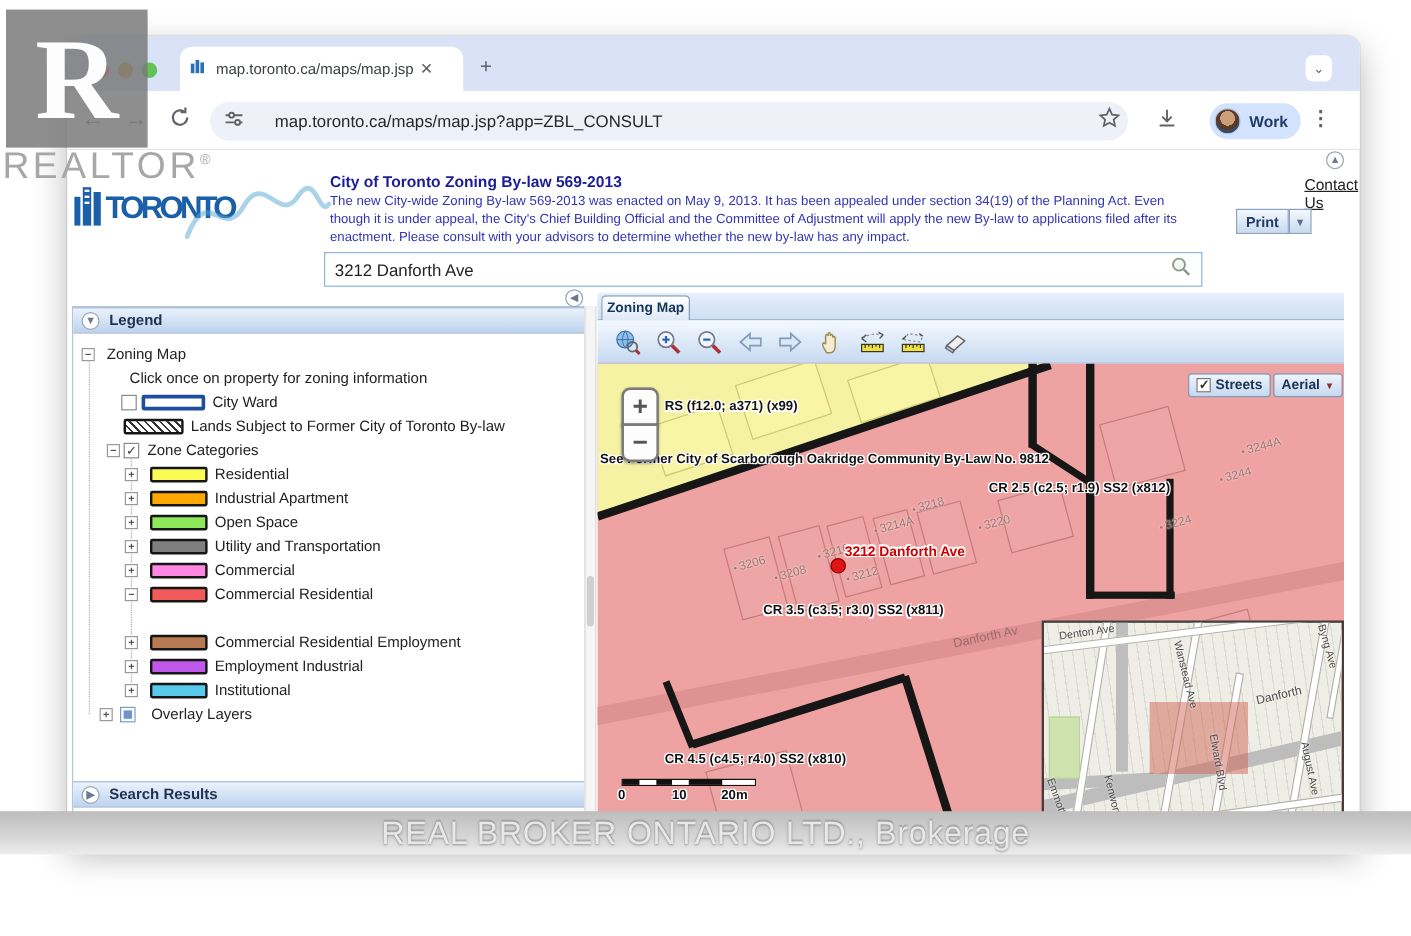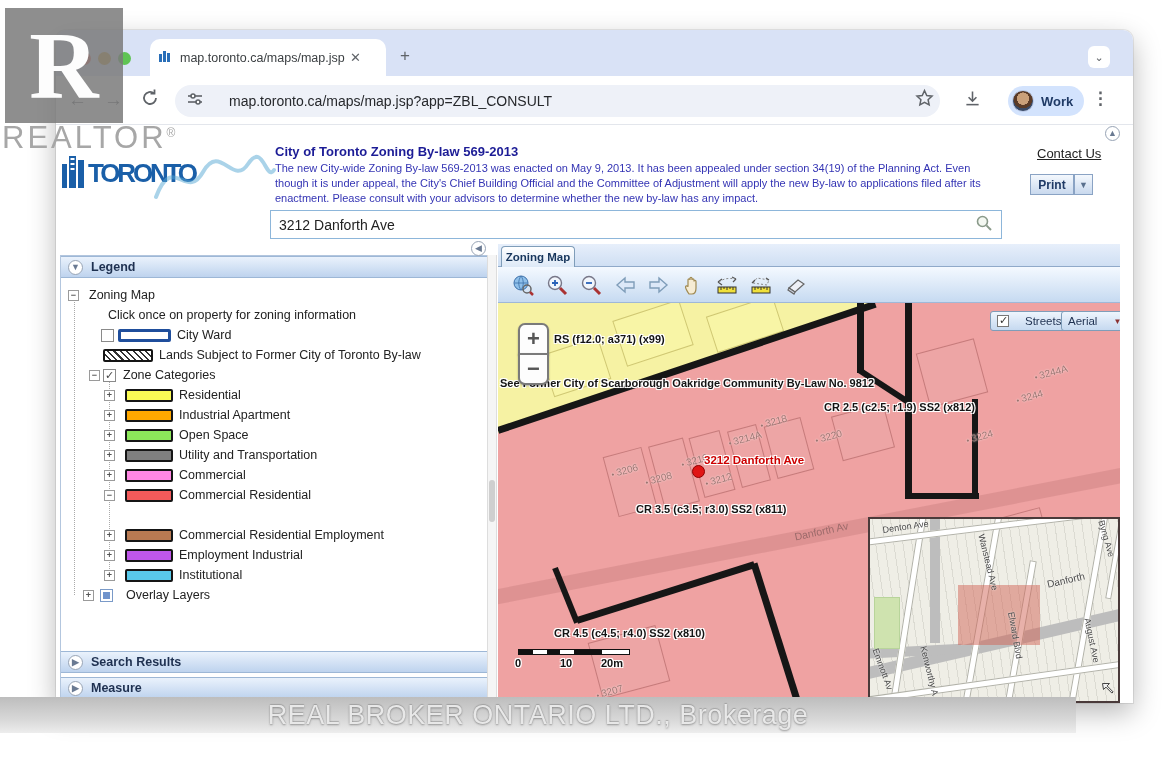--- a/index.html
+++ b/index.html
@@ -83,22 +83,22 @@
   .mlabel { position:absolute; font-size:11px; font-weight:bold; color:#141414; white-space:nowrap;
     text-shadow:-1px -1px 0 #fff,1px -1px 0 #fff,-1px 1px 0 #fff,1px 1px 0 #fff,0 0 2px #fff; }
   .bnum { position:absolute; font-size:10px; color:#9b7470; transform:rotate(-15deg); white-space:nowrap;
     text-shadow:0 0 2px rgba(255,255,255,.9); }
   .bnum::before { content:"• "; font-size:8px; }
   #zoomctl { position:absolute; left:20px; top:20px; width:31px; }
   .zbtn { width:31px; height:32px; background:#fdfdfd; border:2px solid #7a7a7a; border-radius:7px;
     font-size:22px; font-weight:bold; color:#555; display:flex; align-items:center; justify-content:center;
     box-shadow:0 1px 2px rgba(0,0,0,.3); }
   .mapchip { position:absolute; height:20px; background:linear-gradient(#eef5fd,#c6d9f0); border:1px solid #7f9db9;
-    border-radius:3px; display:flex; align-items:center; font-size:11.5px; font-weight:normal; color:#1e3050;
-    padding:0 6px; gap:16px; }
+    border-radius:3px; display:flex; align-items:center; font-size:11.5px; font-weight:bold; color:#1e3050;
+    padding:0 6px; gap:4px; }
   .mapchip .mini { width:12px; height:12px; border:1px solid #777; background:#fff; position:relative; }
   .mapchip .mini::after { content:"✓"; position:absolute; left:1px; top:-2px; font-size:11px; color:#333; }
   #scalebar { position:absolute; left:20px; top:346px; width:112px; height:6px; border:1px solid #111; display:flex; }
   #scalebar span { height:100%; }
   .scalelbl { position:absolute; font-size:11px; font-weight:bold; color:#111;
     text-shadow:-1px -1px 0 #fff,1px -1px 0 #fff,-1px 1px 0 #fff,1px 1px 0 #fff; }
   #inset { position:absolute; left:370px; top:214px; width:252px; height:186px; background:#efeee6;
     border:2px solid #4a3a3a; overflow:hidden; }
   #inset .blocks { position:absolute; inset:0;
     background:repeating-linear-gradient(82deg, rgba(150,150,140,.22) 0 1px, transparent 1px 9px); }
@@ -107,21 +107,21 @@
   .ilabel { position:absolute; font-size:9px; color:#4a4a4a; white-space:nowrap; transform-origin:left top;
     text-shadow:0 0 2px #fff; }
 
   
   #wm-r { position:absolute; left:5px; top:8px; width:118px; height:115px; background:rgba(122,122,122,.85);
     z-index:60; display:flex; align-items:center; justify-content:center; }
   #wm-r span { font-family:"Liberation Serif", serif; font-weight:bold; font-size:96px; color:#fdfdfd; }
   #wm-realtor { position:absolute; left:2px; top:120px; z-index:60; font-size:31px; color:#a7a7a7;
     letter-spacing:3px; font-weight:normal; }
   #wm-realtor sup { font-size:12px; }
-  #wm-band { position:absolute; left:0; top:697px; width:1076px; height:36px; z-index:70;
+  #wm-band { position:absolute; left:0; top:676px; width:1176px; height:36px; z-index:70;
     background:linear-gradient(180deg,#bdbdbd,#d9d9d9 65%,#ededed); display:flex; align-items:center; justify-content:center; }
   #wm-band div { font-size:27px; color:#e8e8e8; letter-spacing:.5px;
     text-shadow:0 1px 2px rgba(95,95,95,.6), 0 -1px 1px rgba(120,120,120,.45); }
 </style>
 </head>
 <body>
 
 <div id="screen">
 
   <div id="browser">
@@ -199,21 +199,21 @@
         <text x="28" y="34" font-family="Liberation Sans" font-weight="bold" font-size="26" fill="#1a5fa8" textLength="110">TORONTO</text>
       </svg>
     </div>
 
     <div style="position:absolute;left:219px;top:114px;width:716px;">
       <div id="hdr-title">City of Toronto Zoning By-law 569-2013</div>
       <div id="hdr-body">The new City-wide Zoning By-law 569-2013 was enacted on May 9, 2013. It has been appealed under section 34(19) of the Planning Act. Even though it is under appeal, the City's Chief Building Official and the Committee of Adjustment will apply the new By-law to applications filed after its enactment. Please consult with your advisors to determine whether the new by-law has any impact.</div>
       <div id="hdr-amend"><span>Amendments to By-law 569-2013 have been incorporated into this </span><a href="#">office consolidation</a><span>. The original by-law and its amendments are with the City Clerk's office.</span></div>
     </div>
 
-    <a href="#" id="contact" style="position:absolute;left:981px;top:116px;">Contact Us</a>
+    <a href="#" id="contact" style="position:absolute;left:1031px;top:116px;">Contact Us</a>
     <div style="position:absolute;left:974px;top:144px;display:flex;">
       <span class="printbtn" style="width:44px;">Print</span>
       <span class="printbtn" style="width:19px;color:#5a708e;font-size:9px;">▼</span>
     </div>
     <div class="circlebtn" style="position:absolute;left:1049px;top:96px;">▲</div>
 
     <div id="searchwrap">
       <input type="text" value="3212 Danforth Ave" style="">
       <span style="margin-right:8px;">
         <svg width="18" height="18" viewBox="0 0 18 18" fill="none">

